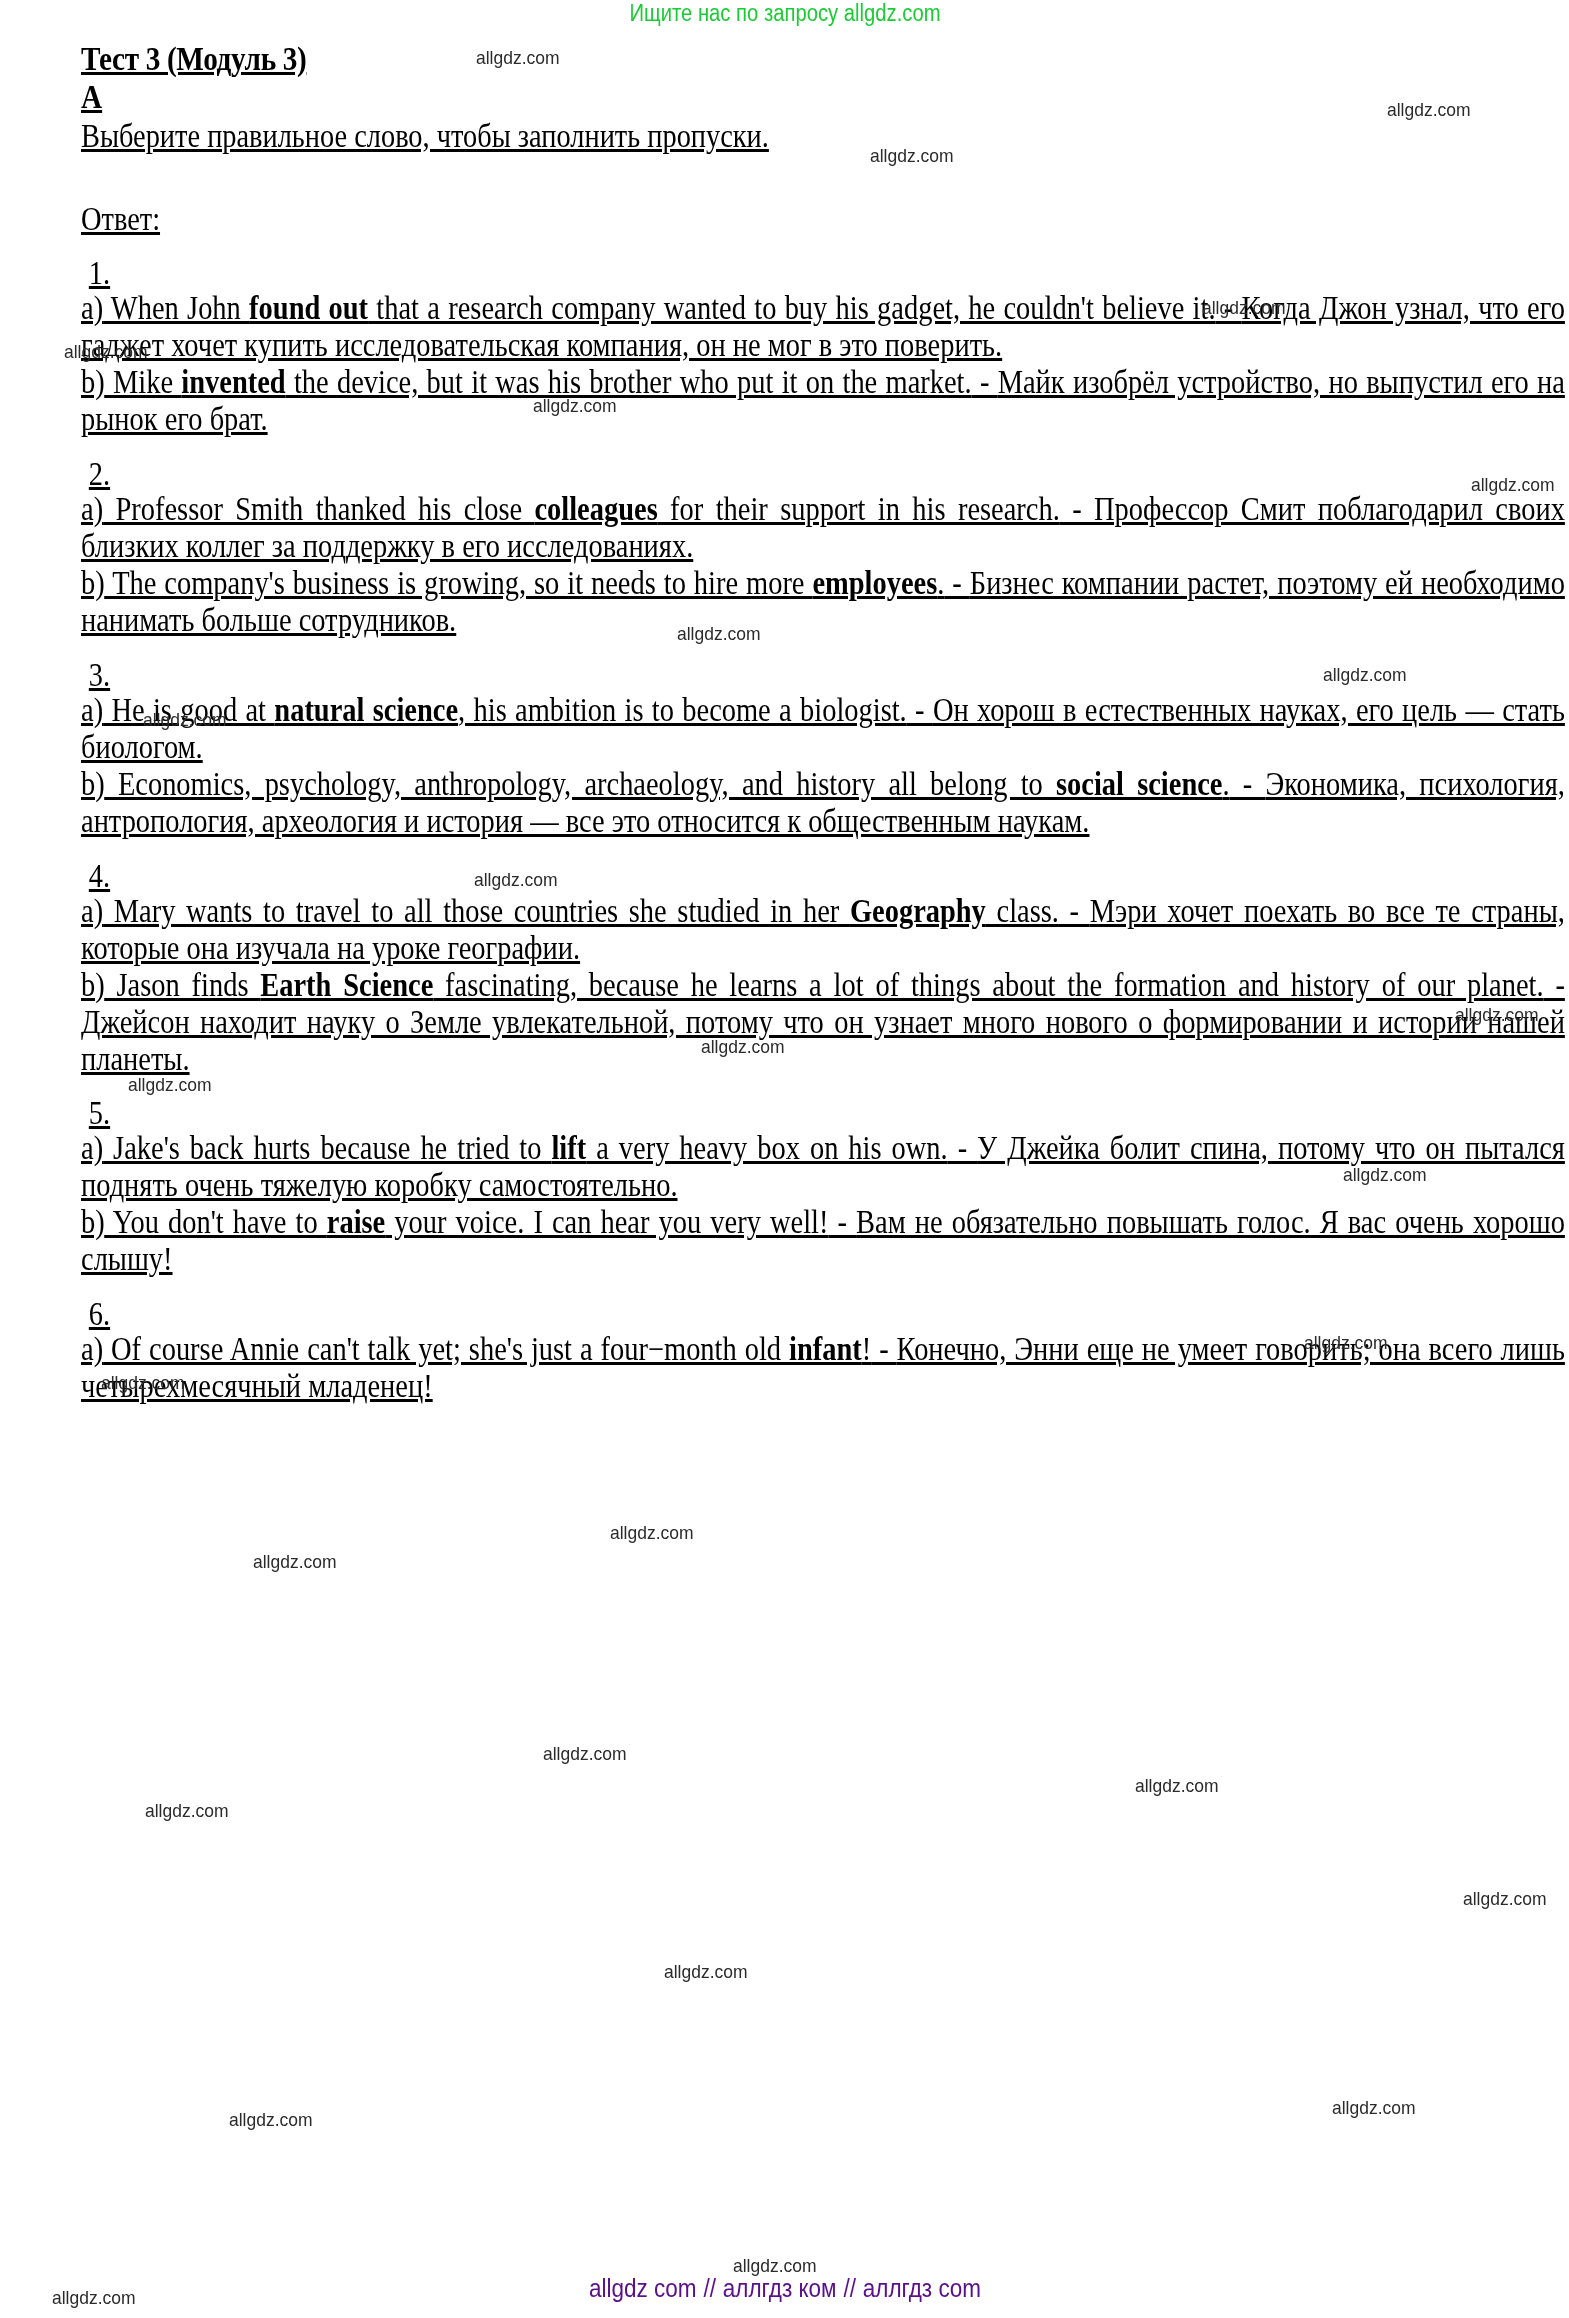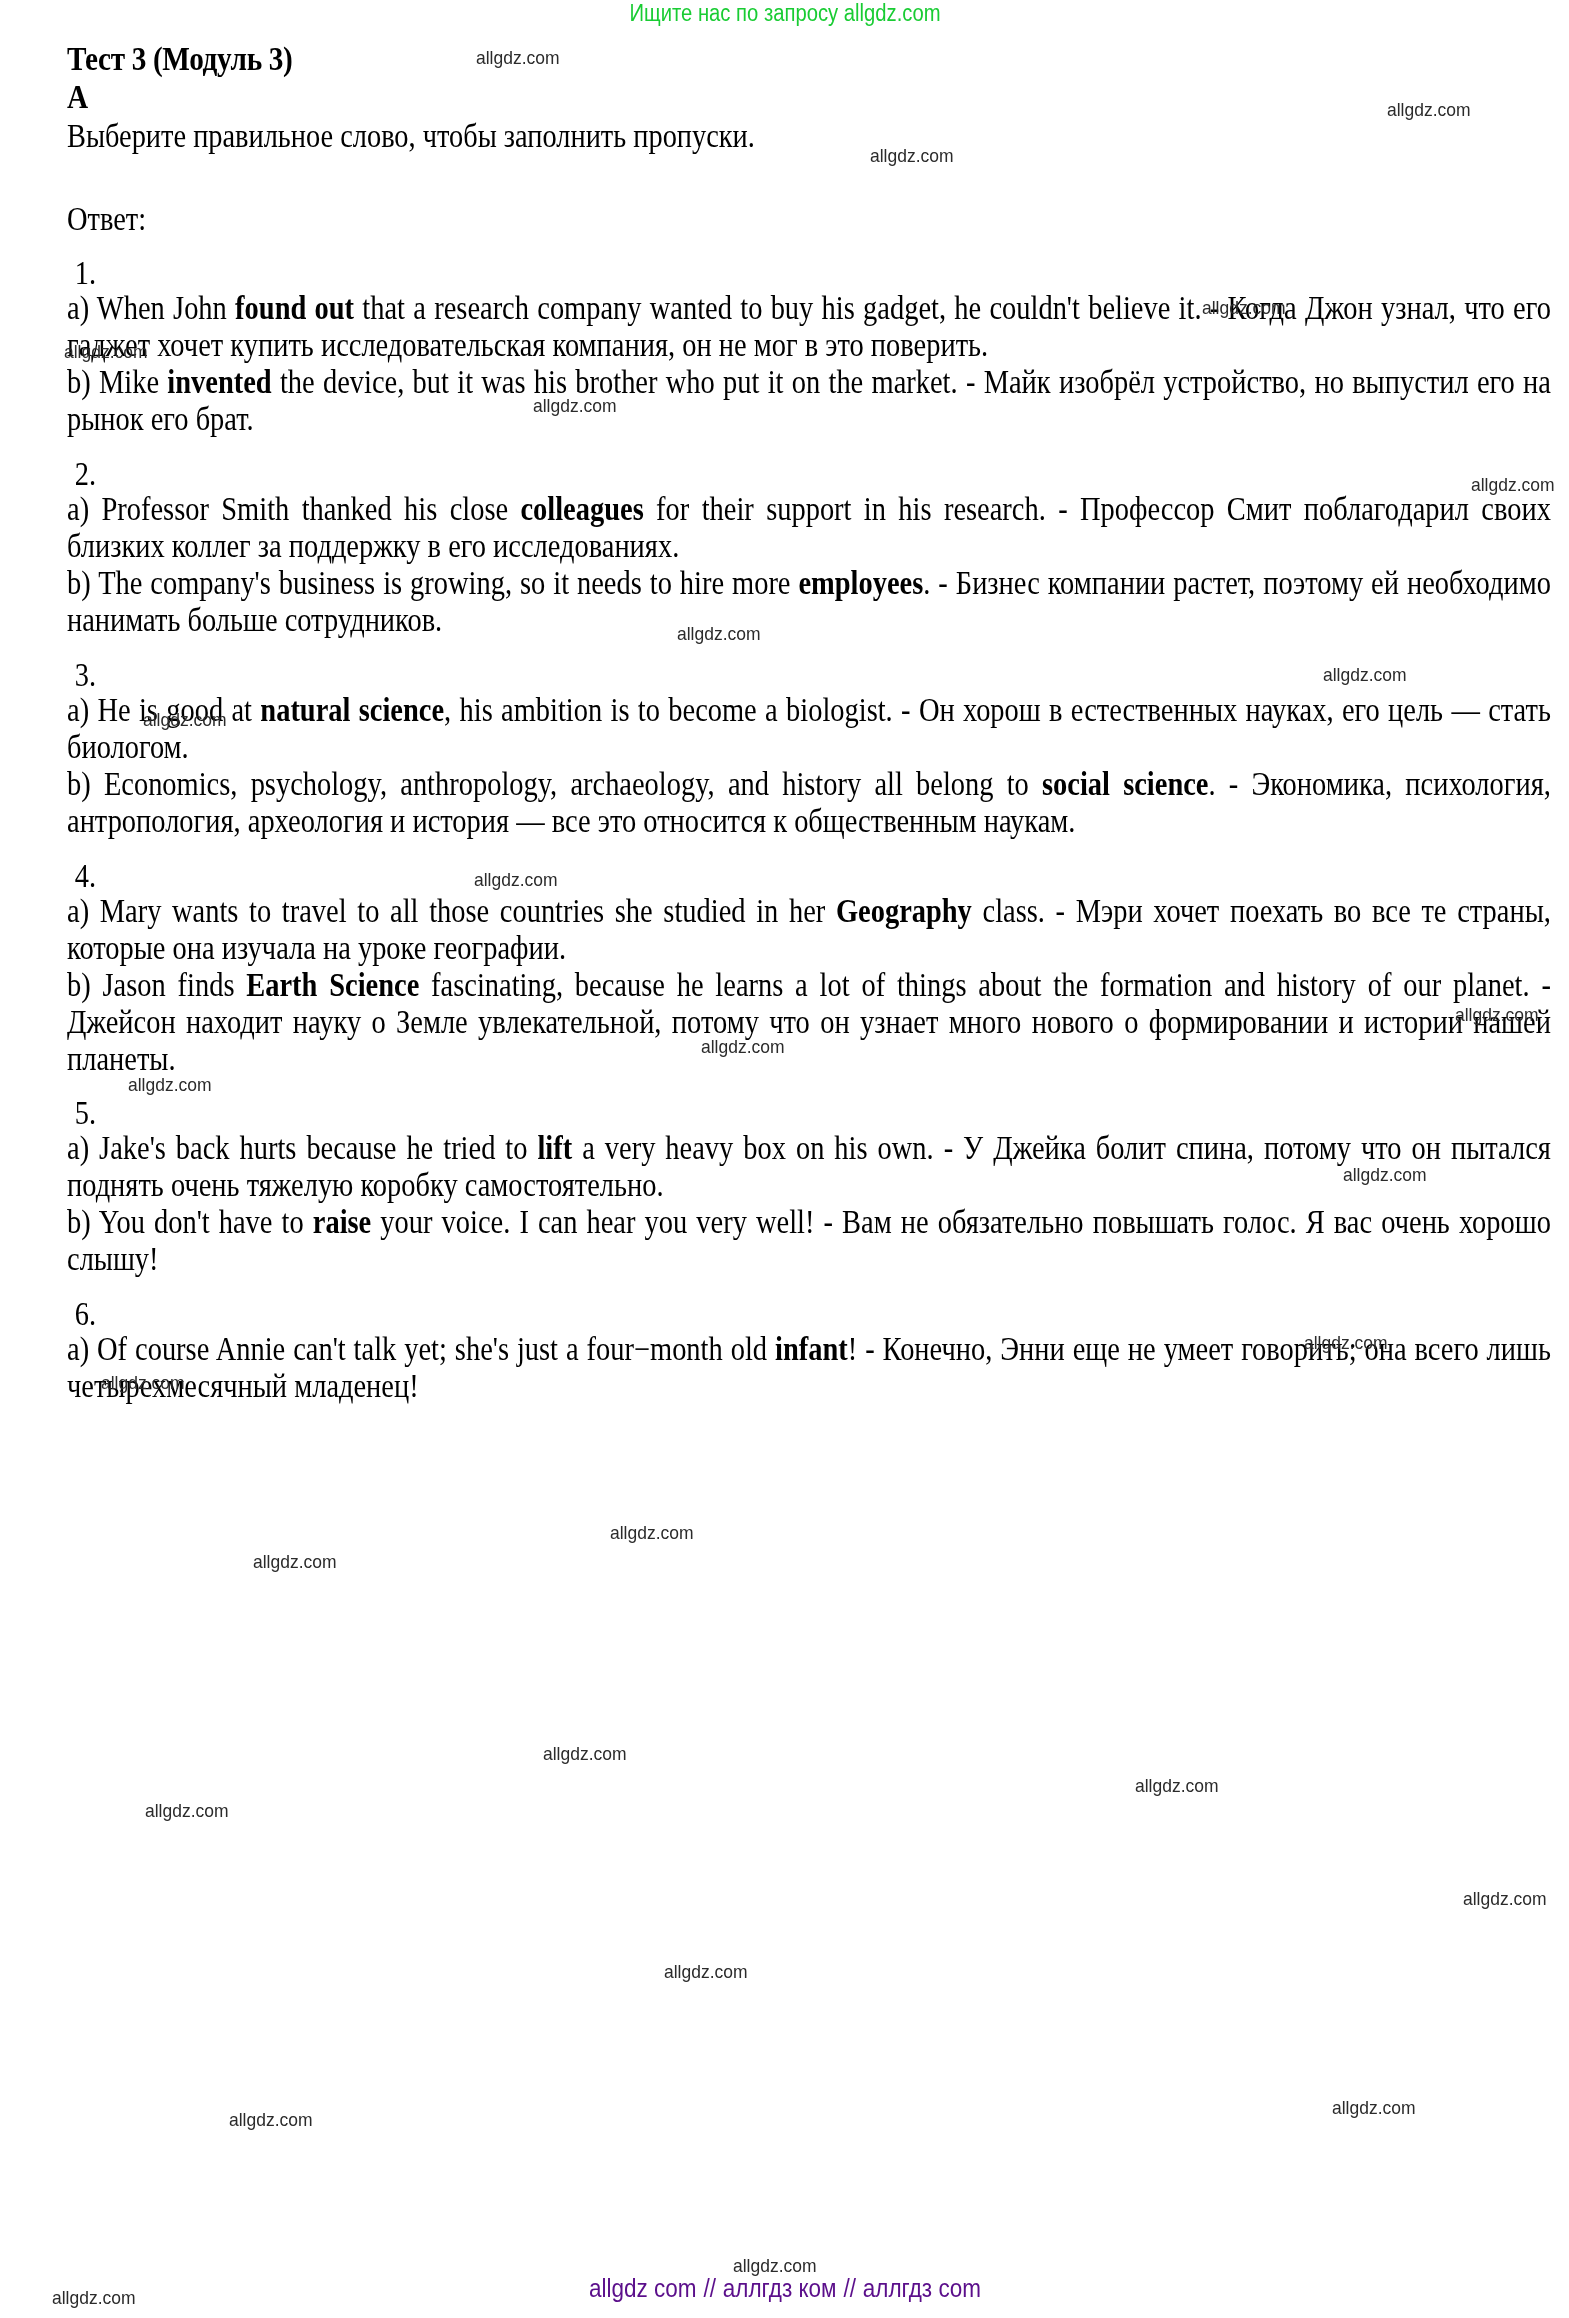--- a/index.html
+++ b/index.html
@@ -28,23 +28,24 @@
     color: #19cc33;
     letter-spacing: 0px;
     white-space: nowrap;
     transform: scaleX(0.88);
     transform-origin: center top;
   }
 
   
   .page {
     position: absolute;
-    left: 67px;
+    left: 81px;
     top: 40px;
     width: 1484px;
+    text-decoration: underline;
   }
 
   .doc-title {
     font-weight: bold;
     font-size: 34px;
     line-height: 1.12;
     letter-spacing: -0.4px;
     transform: scaleX(0.86);
     transform-origin: left top;
     width: 116%;

